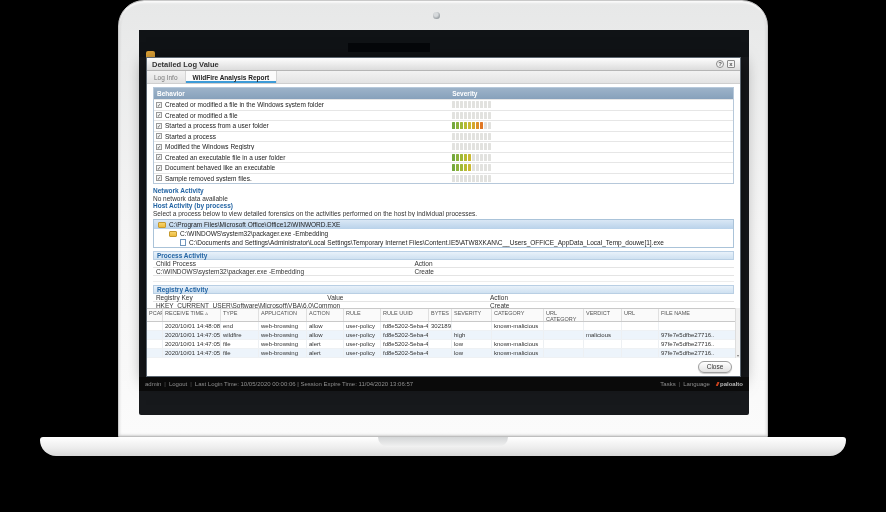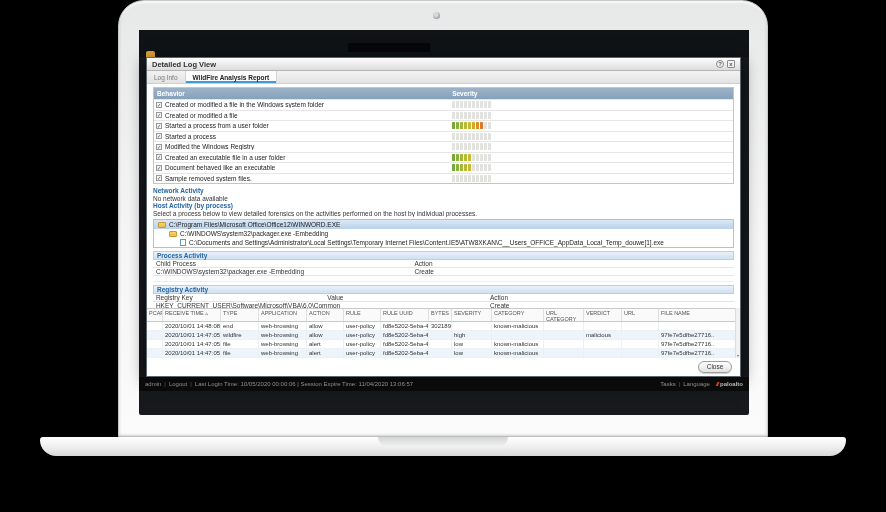--- a/index.html
+++ b/index.html
@@ -71,21 +71,21 @@
   <div class="camera"></div>
   <div class="screen">
 
     <div class="app-top" style="left:0;top:0;">
       <div class="hidden-tab"></div>
     </div>
     <div class="logo-hint" style="left:7px;top:21px;position:absolute;"></div>
 
     <div class="dialog" style="left:7px;top:27px;">
       <div class="titlebar">
-        <span>Detailed Log View</span>
+        <span>Detailed Log Value</span>
         <span class="t-icons">
           <span class="ticon help">?</span>
           <span class="ticon close">x</span>
         </span>
       </div>
       <div class="tabbar" id="tabbar">
           <div class="tab">Log Info</div>
           <div class="tab active">WildFire Analysis Report</div>
         </div>
 

